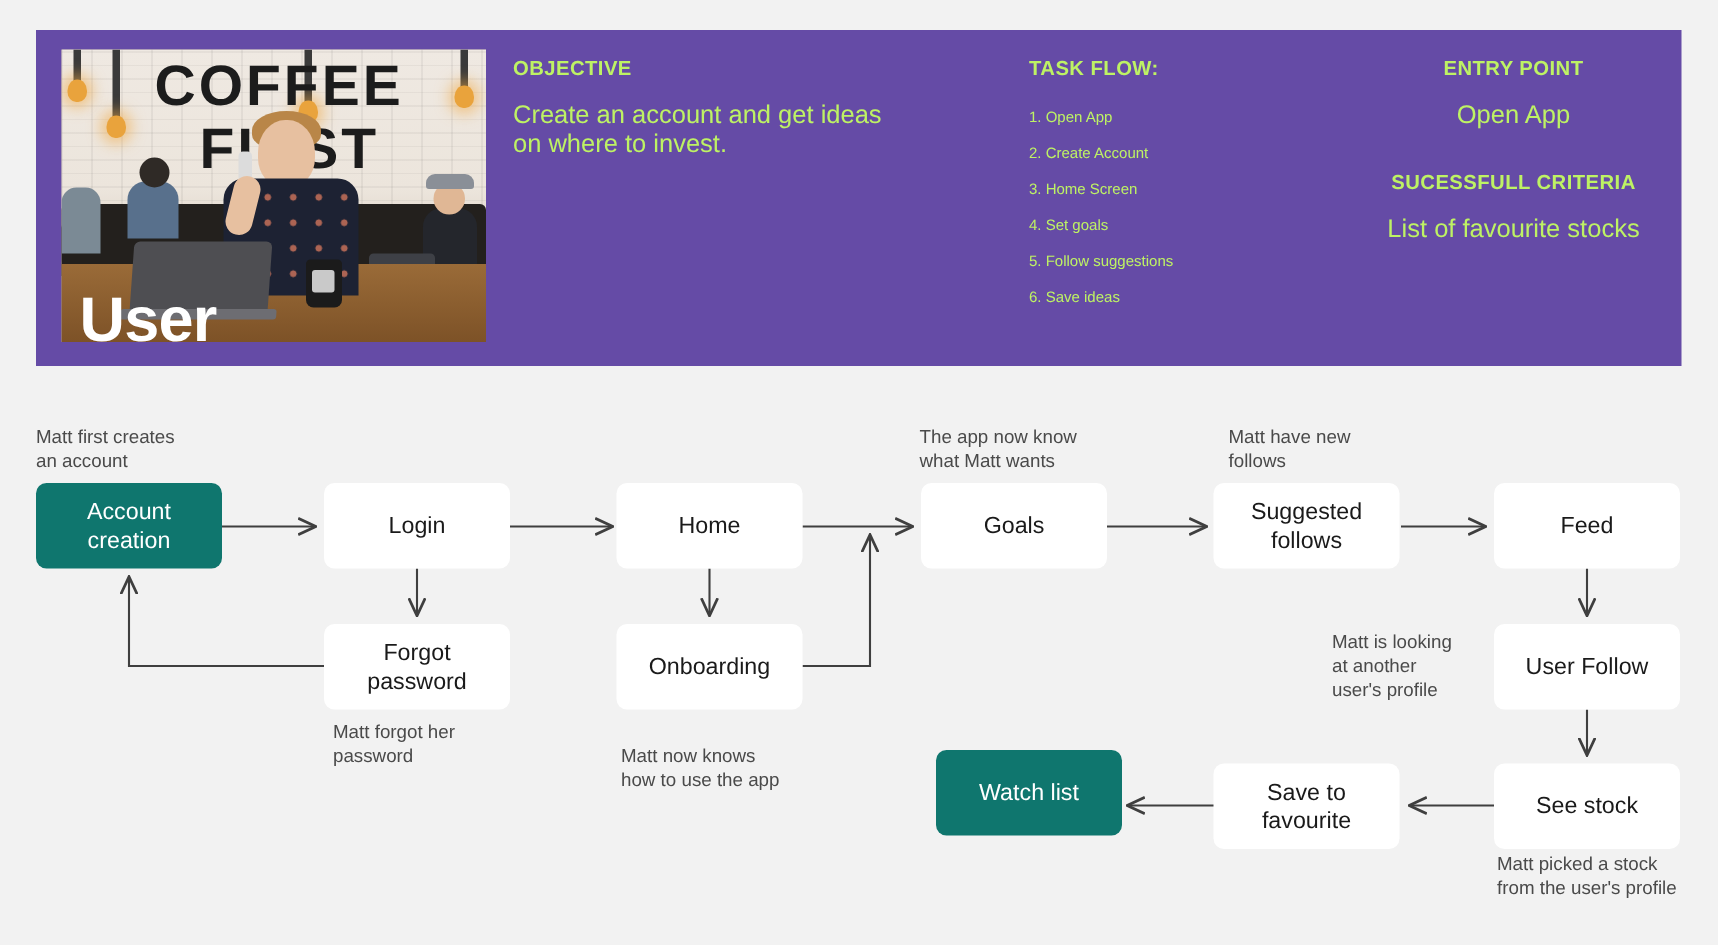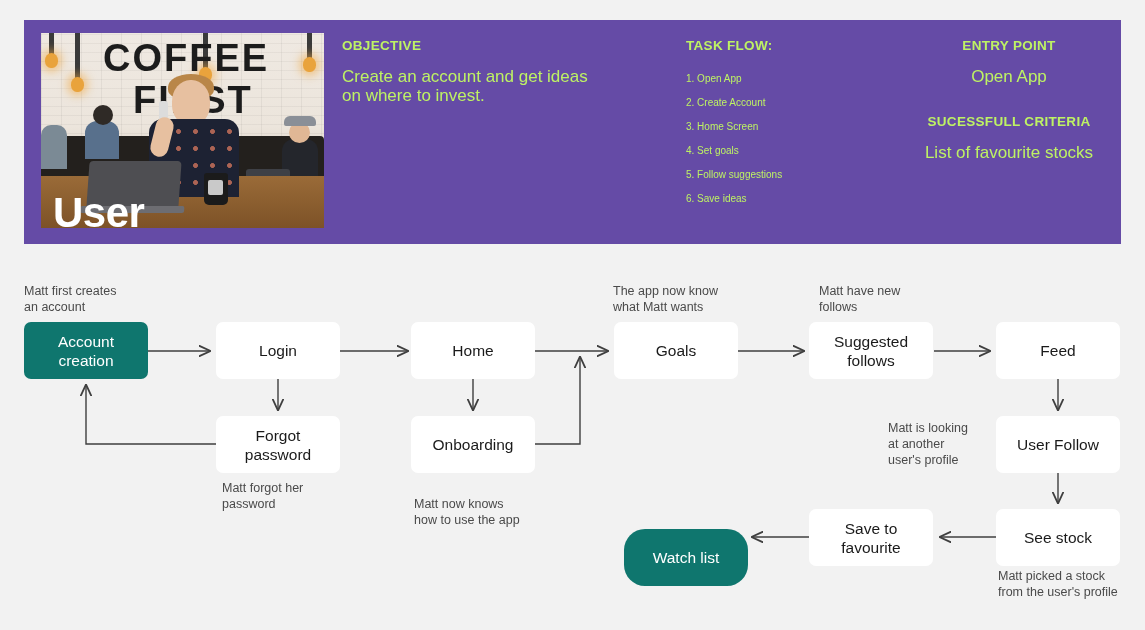--- a/index.html
+++ b/index.html
@@ -193,21 +193,21 @@
 
   <div class="node" style="left: 411px; top: 416px; white-space: pre-line;">Onboarding</div>
   <div class="note" style="left: 414px; top: 480px; width: 175px; white-space: pre-line; margin-top: 16px;">Matt now knows
 how to use the app</div>
 
   <div class="note" style="left: 888px; top: 420px; width: 120px; white-space: pre-line;">Matt is looking
 at another
 user's profile</div>
   <div class="node" style="left: 996px; top: 416px; white-space: pre-line;">User Follow</div>
 
-  <div class="node teal" style="left: 624px; top: 529px; white-space: pre-line; border-radius: 21px;">Watch list</div>
+  <div class="node teal" style="left: 624px; top: 500px; white-space: pre-line;">Watch list</div>
 
   <div class="node" style="left: 809px; top: 509px; white-space: pre-line;">Save to
 favourite</div>
 
   <div class="node" style="left: 996px; top: 509px; white-space: pre-line;">See stock</div>
   <div class="note" style="left: 998px; top: 568px; width: 180px; white-space: pre-line;">Matt picked a stock
 from the user's profile</div>
 </div>
 
 </body></html>

